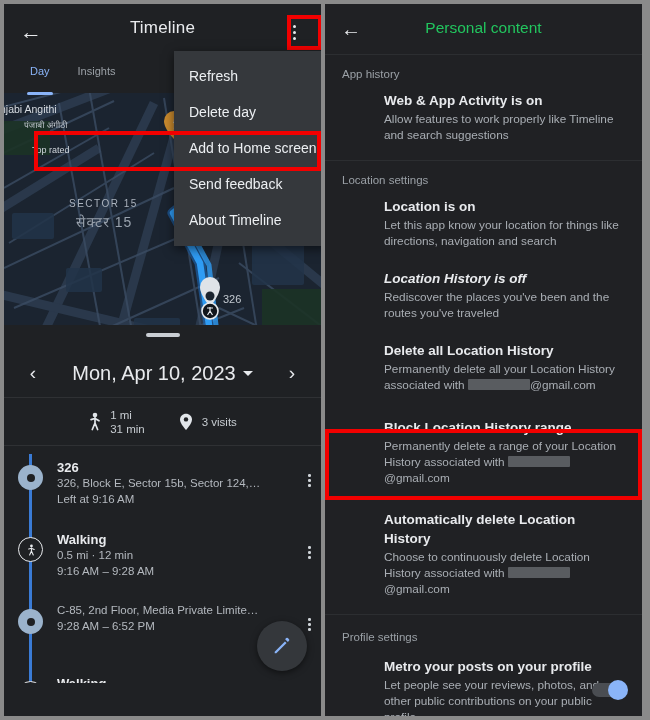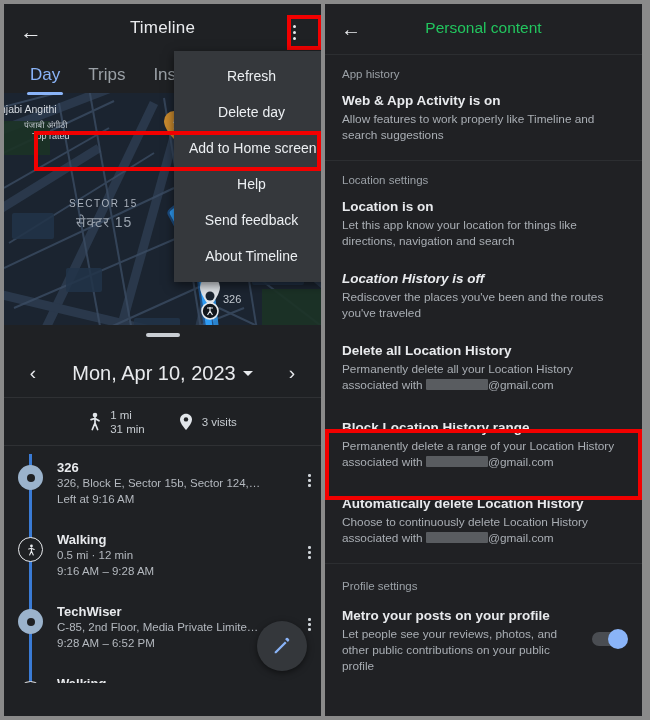--- a/index.html
+++ b/index.html
@@ -9,21 +9,21 @@
   
   .left{position:relative;width:317px;height:712px;margin:4px 0 4px 4px;background:#1f2124;overflow:hidden;}
   .l-topbar{height:55px;position:relative;background:#1f2124;}
   .back-arrow{position:absolute;left:14px;top:16px;width:26px;height:24px;color:#e8eaed;font-size:22px;line-height:24px;text-align:center;}
   .l-title{position:absolute;left:0;right:0;top:14px;text-align:center;color:#e8eaed;font-size:17px;letter-spacing:.2px;}
   .kebab-wrap{position:absolute;right:9px;top:10px;width:36px;height:36px;display:flex;align-items:center;justify-content:center;}
   .kebab{display:flex;flex-direction:column;gap:3px;align-items:center;}
   .kebab i{display:block;width:3px;height:3px;border-radius:50%;background:#e8eaed;}
   .redbox{position:absolute;border:4px solid #f20000;box-sizing:border-box;pointer-events:none;}
   .tabs{display:flex;gap:0;height:34px;padding-left:12px;background:#1f2124;position:relative;z-index:2;}
-  .tab{font-size:17px;color:#9aa0a6;padding:6px 14px 0 14px;position:relative;}
+  .tab{font-size:11px;color:#9aa0a6;padding:6px 14px 0 14px;position:relative;}
   .tab.active{color:#8ab4f8;}
   .tab.active:after{content:"";position:absolute;left:11px;right:11px;bottom:-2px;height:3px;background:#8ab4f8;border-radius:2px;}
 
   
   .map{position:relative;height:256px;background:#1b2535;overflow:hidden;}
   .map svg{position:absolute;left:0;top:0;}
   .poi-label{position:absolute;color:#d7dce2;font-size:10.5px;white-space:nowrap;}
   .poi-sub{position:absolute;color:#c2c8cf;font-size:8.5px;white-space:nowrap;}
   .poi-rated{position:absolute;color:#cfd5db;font-size:9px;}
   .sector{position:absolute;color:#aab2bd;font-size:10px;letter-spacing:1.5px;}
@@ -56,30 +56,30 @@
   .dotnode b{width:8px;height:8px;border-radius:50%;background:#1f2124;display:block;}
   .walknode{width:23px;height:23px;border-radius:50%;background:#1f2124;border:1.6px solid #e8eaed;display:flex;align-items:center;justify-content:center;}
   .itext{margin-left:53px;padding-right:34px;}
   .ititle{color:#e8eaed;font-size:13px;font-weight:bold;line-height:17px;}
   .isub{color:#b4b9bf;font-size:11.5px;line-height:15.5px;white-space:nowrap;overflow:hidden;text-overflow:ellipsis;max-width:205px;}
   .imore{position:absolute;right:10px;top:24px;display:flex;flex-direction:column;gap:2.5px;align-items:center;}
   .imore i{width:2.6px;height:2.6px;border-radius:50%;background:#cfd4d9;display:block;}
   .fab{position:absolute;right:14px;bottom:12px;width:50px;height:50px;border-radius:50%;background:#34373b;display:flex;align-items:center;justify-content:center;box-shadow:0 2px 6px rgba(0,0,0,.5);}
 
   
-  .menu{position:absolute;left:170px;top:47px;width:155px;background:#35383c;padding:7px 0 8px 0;box-shadow:0 3px 10px rgba(0,0,0,.55);z-index:30;text-align:center;}
+  .menu{position:absolute;left:170px;top:47px;width:155px;background:#35383c;padding:7px 0 8px 0;box-shadow:0 3px 10px rgba(0,0,0,.55);z-index:30;}
   .mi{padding:9px 15px;color:#eceff2;font-size:14px;line-height:18px;white-space:nowrap;}
 
   
   .right{position:relative;width:317px;height:712px;margin:4px 4px 4px 4px;background:#202124;overflow:hidden;}
   .r-topbar{height:50px;position:relative;background:#202124;border-bottom:1px solid #2c2e31;}
   .r-title{position:absolute;left:0;right:0;top:15px;text-align:center;color:#22c55e;font-size:15.5px;}
   .r-back{position:absolute;left:16px;top:14px;color:#e8eaed;font-size:20px;line-height:22px;}
   .sect{padding:13px 17px 2px 17px;color:#9aa0a6;font-size:11.5px;}
-  .row{padding:9px 17px 11px 17px;position:relative;}
+  .row{padding:9px 17px 11px 31px;position:relative;margin-left:28px;}
   .row .rt{color:#e8eaed;font-size:13.5px;font-weight:bold;line-height:19px;}
   .row .rt.ital{font-style:italic;}
   .row .rs{color:#a9aeb4;font-size:11.8px;line-height:16px;padding-top:1px;}
   .divider{height:1px;background:#2c2e31;margin:6px 0 0 0;}
   .redact{display:inline-block;width:62px;height:11px;background:#595c60;vertical-align:-1px;border-radius:1px;}
   .toggle{position:absolute;right:16px;top:38px;width:34px;height:14px;border-radius:8px;background:#4a4d52;}
   .toggle b{position:absolute;right:-2px;top:-3px;width:20px;height:20px;border-radius:50%;background:#8ab4f8;display:block;}
 </style>
 </head>
 <body>
@@ -96,21 +96,20 @@
             <i></i>
             <i></i>
             <i></i>
           </div>
       </div>
       <div class="redbox" style="left:283px;top:11px;width:35px;height:35px;"></div>
     </div>
 
     <div class="tabs">
       <div class="tab active">Day</div>
-      <div class="tab">Trips</div>
       <div class="tab">Insights</div>
     </div>
 
     <div class="map">
       <svg width="317" height="256">
         <rect x="0" y="0" width="317" height="256" fill="#1b2430"></rect>
         <g stroke="#2b3a4d" stroke-width="9" fill="none" opacity=".95">
           <path d="M-10 40 L120 -10"></path>
           <path d="M-10 120 L95 55"></path>
           <path d="M30 260 L150 10"></path>
@@ -159,21 +158,21 @@
         <text x="166" y="34" font-size="10" fill="#1f2124" font-family="DejaVu Sans">🍴</text>
 
         <path d="M196 194 a10 10 0 0 1 20 0 c0 8 -10 20 -10 20 s-10 -12 -10 -20z" fill="#dfe3e8"></path>
         <circle cx="206" cy="203" r="4.5" fill="#1b2430"></circle>
         <circle cx="206" cy="218" r="8" fill="#12161c" stroke="#e8eaed" stroke-width="1.6"></circle>
         <path d="M206 214 l0 4 M206 218 l-2.5 4 M206 218 l2.5 4 M203 215 l6 0" stroke="#e8eaed" stroke-width="1.2" fill="none"></path>
       </svg>
 
       <div class="poi-label" style="left:-4px;top:10px;">njabi Angithi</div>
       <div class="poi-sub" style="left:20px;top:26px;">पंजाबी अंगीठी</div>
-      <div class="poi-rated" style="left:28px;top:38px;">Top rated</div>
+      <div class="poi-rated" style="left:28px;top:52px;">Top rated</div>
       <div class="sector" style="left:65px;top:105px;">SECTOR 15</div>
       <div class="sector2" style="left:72px;top:119px;">सेक्टर 15</div>
       <div class="metro" style="left:240px;top:12px;">Metro Station Rd</div>
       <div class="pin326" style="left:219px;top:200px;">326</div>
 
       <div class="walkbadge" style="left:212px;top:81px;">
         <svg width="11" height="13" viewBox="0 0 11 13">
             <circle cx="6" cy="2" r="1.6" fill="#fff"></circle>
             <path d="M6 4 L6 7.5 M6 7.5 L4 12 M6 7.5 L8 12 M3 5.5 L6 4.6 L9 6" stroke="#fff" stroke-width="1.2" fill="none" stroke-linecap="round"></path>
           </svg>
@@ -255,21 +254,20 @@
           </div>
       </div>
 
       <div class="item">
         <div class="node">
             <div class="dotnode">
               <b></b>
             </div>
           </div>
         <div class="itext">
-          <div class="ititle">TechWiser</div>
           <div class="isub">C-85, 2nd Floor, Media Private Limited, Techwi…</div>
           <div class="isub">9:28 AM – 6:52 PM</div>
         </div>
         <div class="imore">
             <i></i>
             <i></i>
             <i></i>
           </div>
       </div>
 
@@ -291,21 +289,20 @@
           <path d="M4 18.2 L4 20 L5.8 20 L17 8.8 L15.2 7 Z" fill="#8ab4f8"></path>
           <path d="M18.4 7.6 L19.6 6.4 a1.3 1.3 0 0 0 0 -1.8 L18.4 3.4 a1.3 1.3 0 0 0 -1.8 0 L15.4 4.6 Z" fill="#8ab4f8"></path>
         </svg>
       </div>
     </div>
 
     <div class="menu">
       <div class="mi">Refresh</div>
       <div class="mi">Delete day</div>
       <div class="mi">Add to Home screen</div>
-      <div class="mi">Help</div>
       <div class="mi">Send feedback</div>
       <div class="mi">About Timeline</div>
     </div>
     <div class="redbox" style="left:30px;top:127px;width:287px;height:40px;z-index:31;"></div>
 
   </div>
 
   <div class="right">
 
     <div class="r-topbar">

